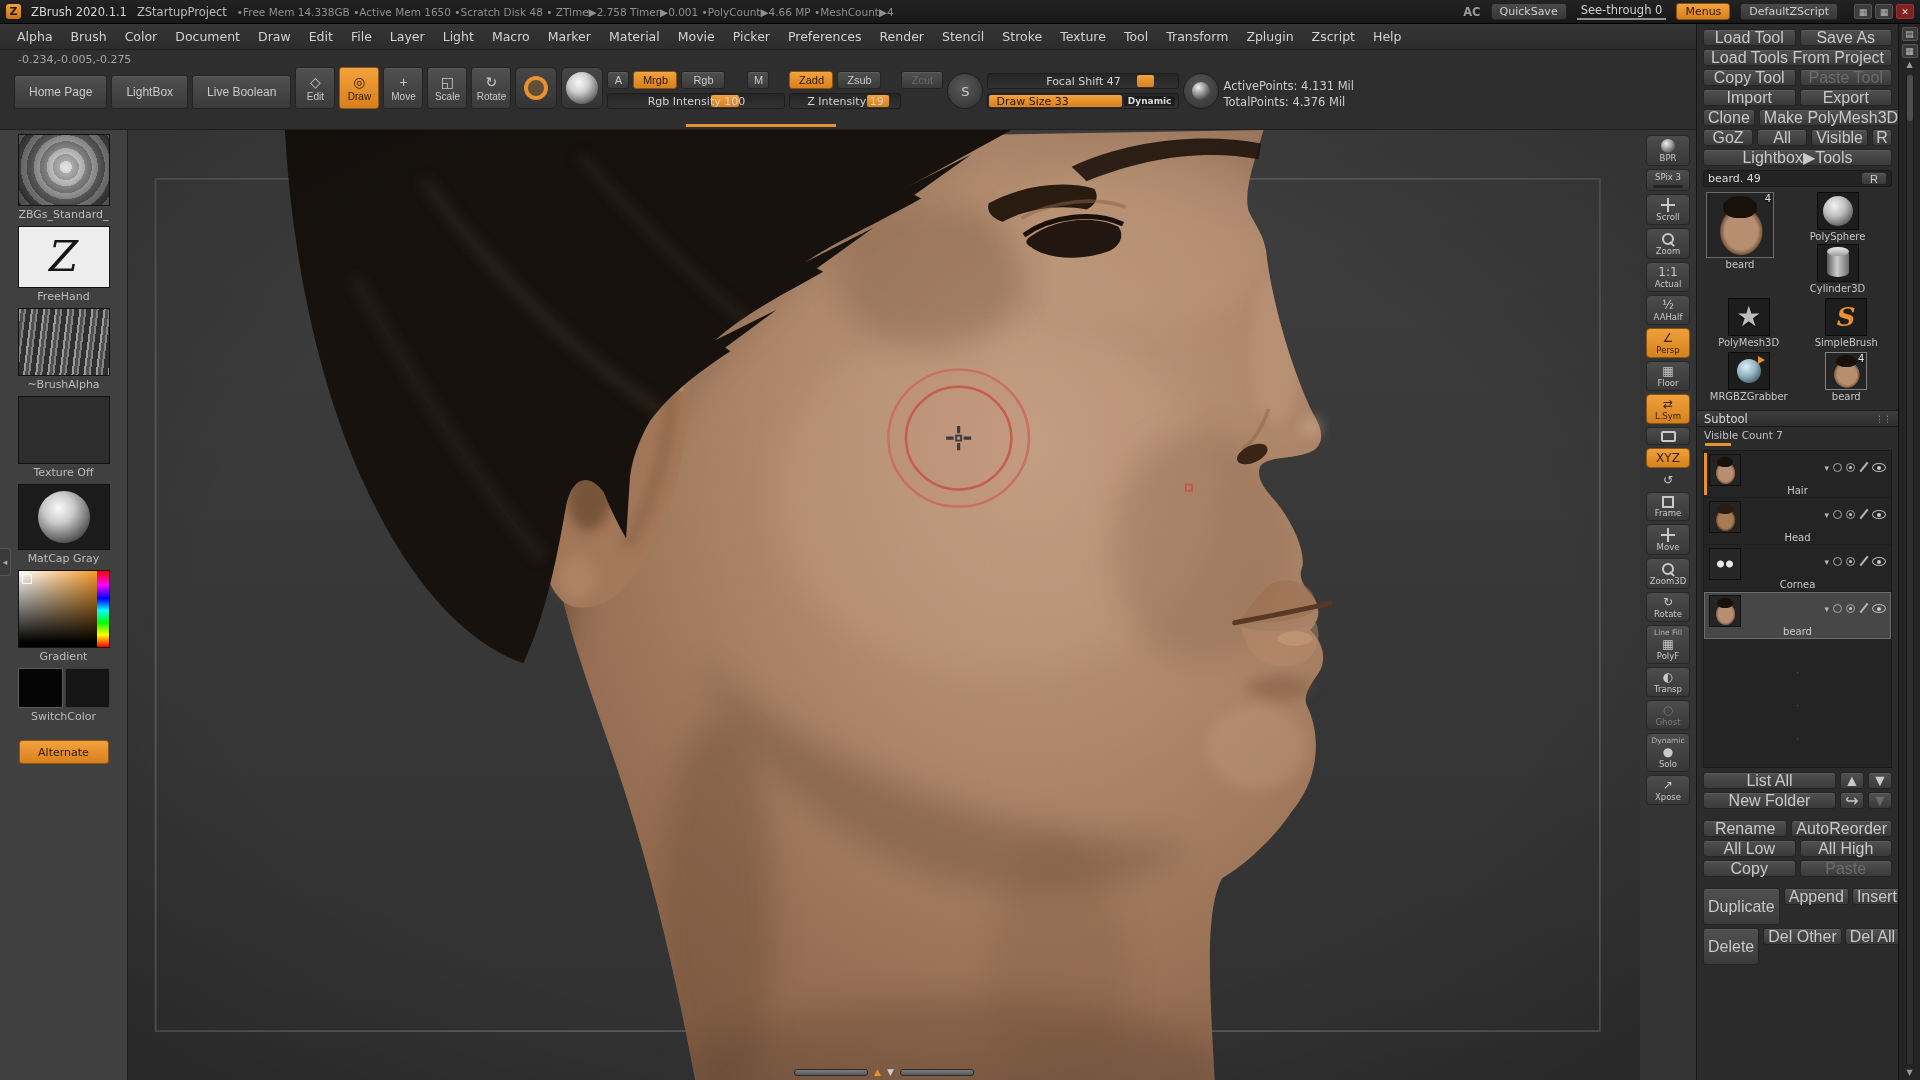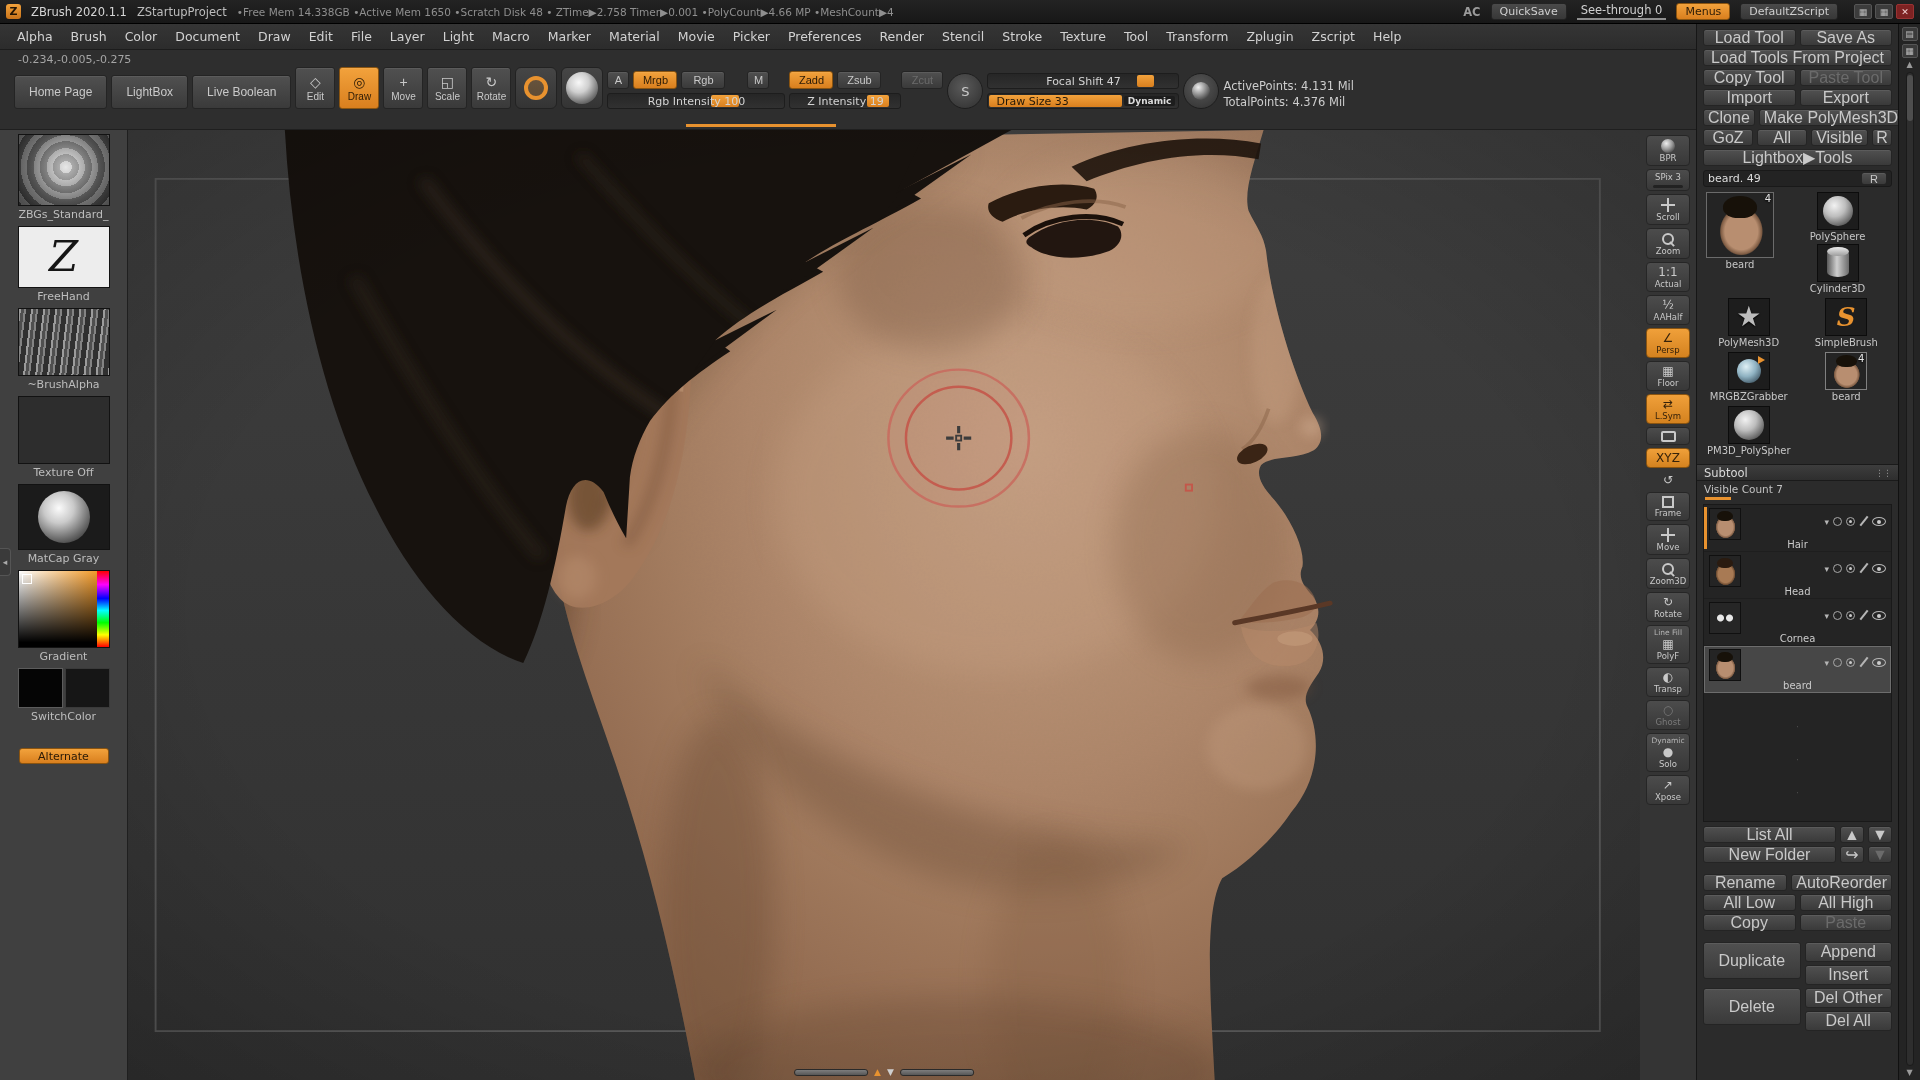--- a/index.html
+++ b/index.html
@@ -84,22 +84,22 @@
 .texture-thumb{height:68px;background:#2d2d2d;}
 .matcap-thumb{height:66px;background:#1b1b1b;display:flex;align-items:center;justify-content:center;}
 .matcap-sphere{width:52px;height:52px;border-radius:50%;background:radial-gradient(circle at 40% 33%,#fbfbfb,#cacaca 32%,#6b6b6b 66%,#262626 92%);}
 .gradient-thumb{height:78px;display:flex;background:#111;}
 .gradient-thumb .sv{flex:1;position:relative;background:linear-gradient(to bottom,rgba(0,0,0,0),#000 94%),linear-gradient(to right,#ffffff,#f39b2a);}
 .gradient-thumb .sv::after{content:'';position:absolute;left:3px;top:3px;width:8px;height:8px;border:1.5px solid #fff;}
 .gradient-thumb .hue{width:12px;background:linear-gradient(#f00,#f0f 18%,#00f 36%,#0ff 52%,#0f0 68%,#ff0 84%,#f00);}
 .switch-thumb{display:flex;gap:2px;}
 .sw1{width:45px;height:40px;background:#050505;border:1px solid #5c5c5c;}
 .sw2{width:45px;height:40px;background:#161616;border:1px solid #3a3a3a;}
-.alt-btn{width:90px;height:16px;background:linear-gradient(#f2a23c,#d97f1e);border:1px solid #8a5410;color:#2a1a06;
-  font-size:11px;display:flex;align-items:center;justify-content:center;border-radius:3px;margin-top:20px;}
+.alt-btn{width:90px;height:24px;background:linear-gradient(#f2a23c,#d97f1e);border:1px solid #8a5410;color:#2a1a06;
+  font-size:11px;display:flex;align-items:center;justify-content:center;border-radius:3px;margin-top:12px;}
 
 
 .canvas{flex:1;position:relative;background:#373737;min-width:0;}
 .canvas svg.viewport{position:absolute;inset:0;width:100%;height:100%;display:block;}
 .cv-scroll{position:absolute;left:50%;bottom:3px;transform:translateX(-50%);display:flex;align-items:center;gap:6px;z-index:4;}
 .hbar{width:74px;height:7px;background:linear-gradient(#7d7d7d,#575757);border-radius:3px;border:1px solid #2a2a2a;}
 .cv-arrow{font-size:9px;line-height:9px;color:#cfcfcf;}
 .cv-arrow.orange{color:#e8922f;}
 .edge-tab{position:absolute;left:0;top:548px;width:11px;height:28px;background:#3a3a3a;border:1px solid #555;border-left:none;
   border-radius:0 4px 4px 0;display:flex;align-items:center;justify-content:center;font-size:9px;color:#aaa;z-index:6;}
@@ -181,21 +181,21 @@
 .mi.dot{width:9px;height:9px;border:1.5px solid #a8a8a8;border-radius:50%;}
 .mi.dot2{width:9px;height:9px;border:1.5px solid #a8a8a8;border-radius:50%;position:relative;}
 .mi.dot2::after{content:'';position:absolute;left:2px;top:2px;width:3px;height:3px;border-radius:50%;background:#ccc;}
 .mi.slash{width:9px;height:11px;position:relative;}
 .mi.slash::after{content:'';position:absolute;left:4px;top:-1px;width:2px;height:12px;background:#b5b5b5;transform:rotate(38deg);}
 .mi.eye{width:14px;height:9px;border:1.5px solid #b5b5b5;border-radius:50%;position:relative;}
 .mi.eye::after{content:'';position:absolute;left:4px;top:1.5px;width:4px;height:4px;border-radius:50%;background:#ccc;}
 .st-filler{position:absolute;left:0;right:0;top:194px;bottom:0;display:flex;flex-direction:column;align-items:center;
   justify-content:space-evenly;color:#4e4e4e;font-size:9px;}
 .btn.tall{height:37px;}
-.stagcol{flex:1;display:flex;flex-direction:column;gap:3px;}
+.stagcol{flex:1;display:flex;flex-direction:row;gap:3px;}
 .stagcol .btn{width:100%;}
 
 
 .winscroll{flex:0 0 22px;background:#242424;border-left:1px solid #111;display:flex;flex-direction:column;align-items:center;
   padding:3px 0;gap:3px;}
 .ws-chip{width:16px;height:14px;background:#3a3a3a;border:1px solid #555;border-radius:2px;font-size:9px;
   display:flex;align-items:center;justify-content:center;color:#bbb;}
 .ws-arrow{font-size:8px;color:#9a9a9a;line-height:8px;}
 .ws-track{flex:1;width:8px;background:#2e2e2e;border:1px solid #1a1a1a;border-radius:4px;position:relative;}
 .ws-thumb{position:absolute;left:0;right:0;top:2px;height:46px;background:#4e4e4e;border-radius:4px;}
@@ -668,29 +668,20 @@
             <div class="tlabel">MRGBZGrabber</div>
           </div>
           <div class="tool-cell">
             <div class="tt sel">
               <div class="head-mini"></div>
               <span class="badge">4</span>
             </div>
             <div class="tlabel">beard</div>
           </div>
         </div>
-        <div class="tools-row">
-          <div class="tool-cell">
-            <div class="tt">
-                <div class="sphere-mini"></div>
-              </div>
-            <div class="tlabel">PM3D_PolySpher</div>
-          </div>
-          <div class="tool-cell"></div>
-        </div>
       </div>
 
       <div class="subtool">
         <div class="st-header">
           <span>Subtool</span>
           <span class="dots">⋮⋮</span>
         </div>
         <div class="st-vis">
           <span>Visible Count 7</span>
           <div class="vis-bar"></div>

